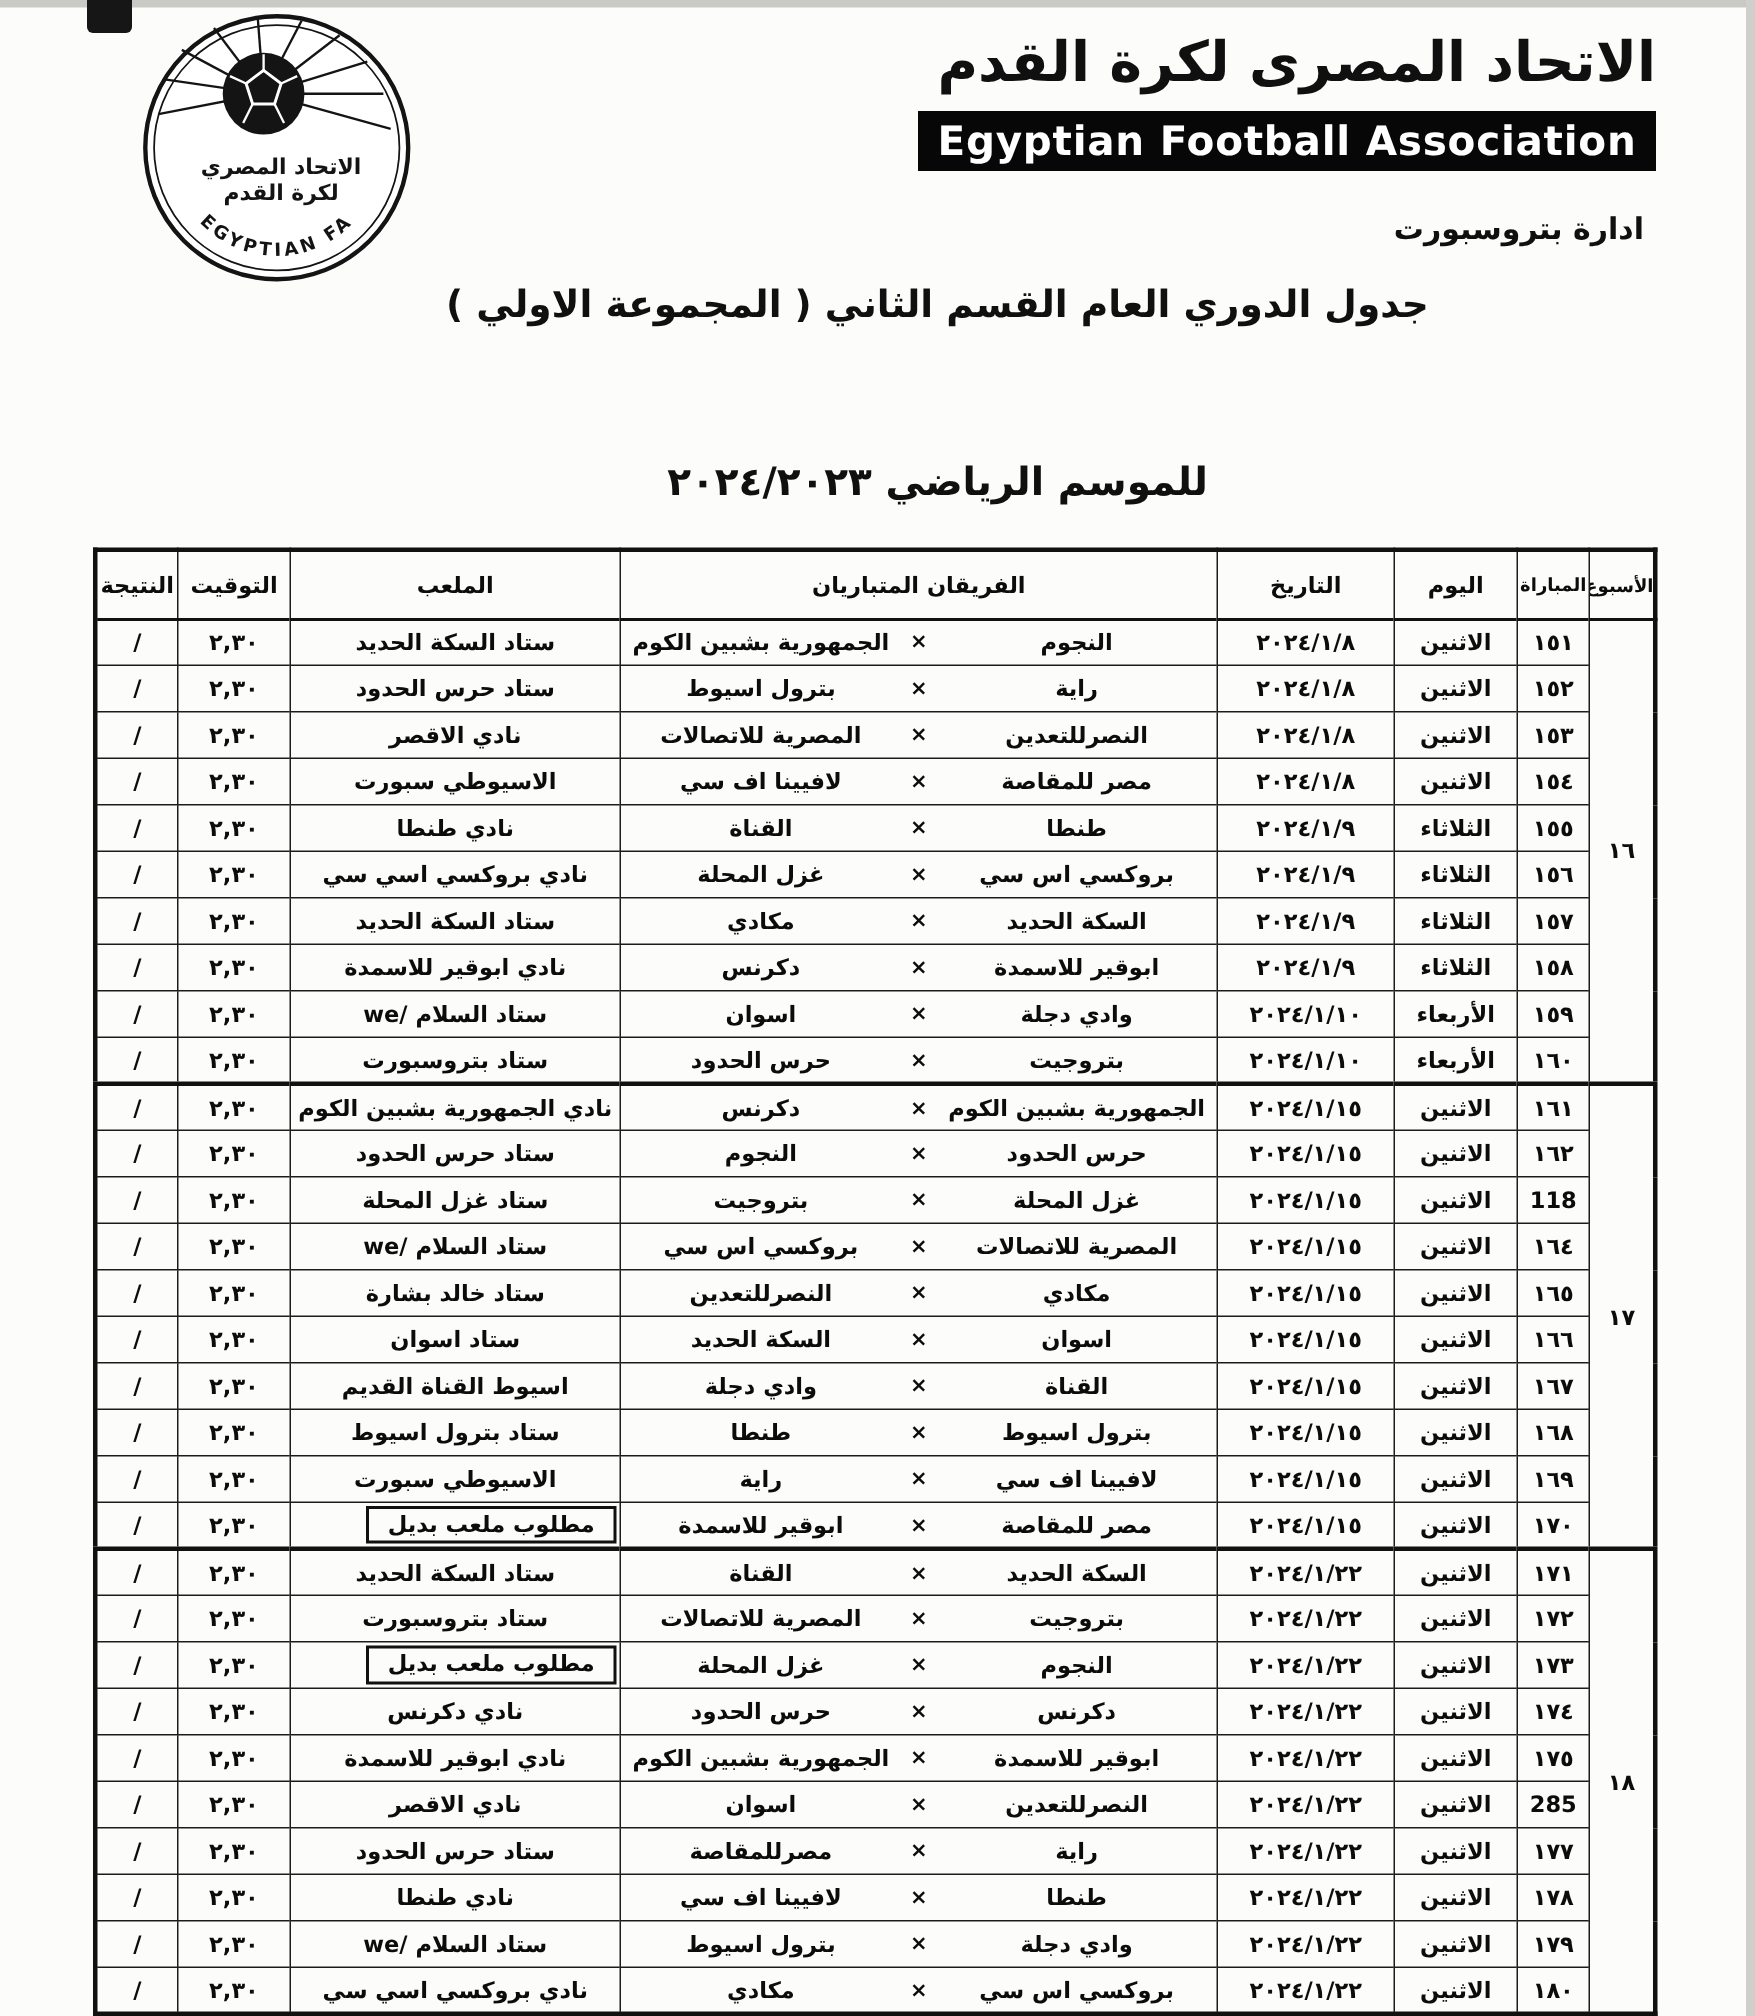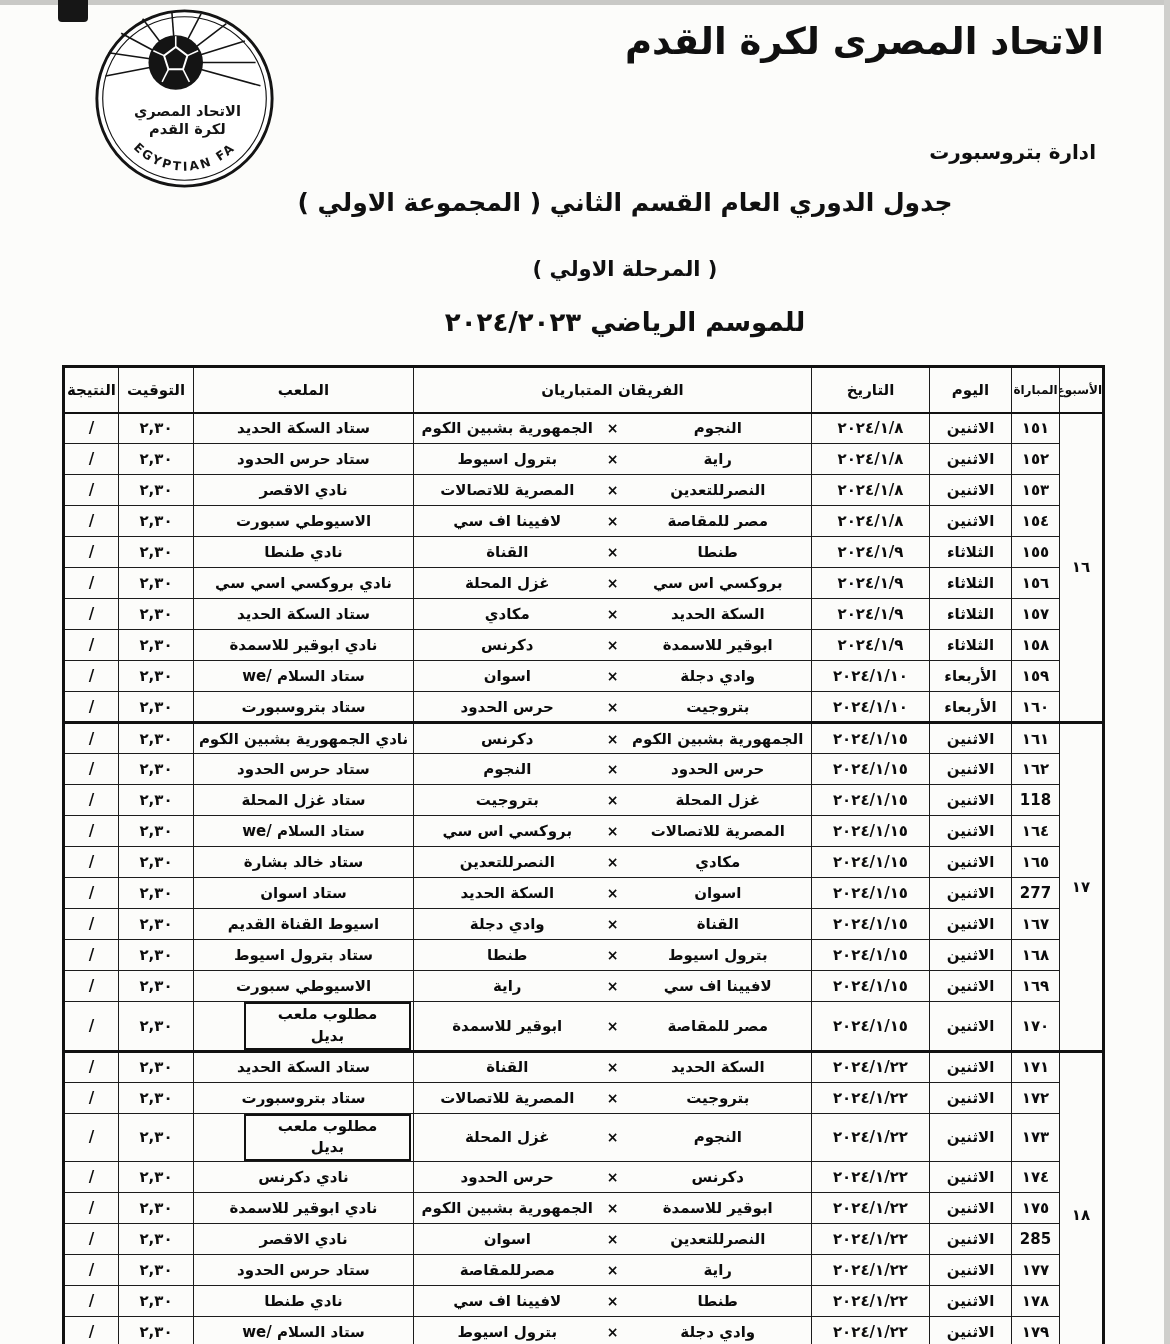--- a/index.html
+++ b/index.html
@@ -48,21 +48,21 @@
   }
   .schedule th { height:46px; font-size:15px; border-bottom:2.5px solid #111;margin-top:28px; }
   .schedule th.narrow { font-size:12px; padding:0; }
   .schedule td { height:31px; font-size:15px; }
   .week-cell { font-size:27px; }
   tr.group-start > td { border-top:3px solid #111; }
   .teams-wrap { display:flex; align-items:center; width:100%; direction:rtl; }
   .team { flex:1; text-align:center; white-space:nowrap; font-size:15px; }
   .vs { width:28px; text-align:center; font-size:14px; }
   .stadium-note {
-    display:inline-block; border:2.5px solid #111; padding:0 30px;
+    display:inline-block; border:2.5px solid #111; padding:0 12px;
     line-height:1.45; font-size:15px;margin-left:48px;
   }
 </style>
 </head>
 <body>
 
 <div class="page">
   <div class="edge-top"></div>
   <div class="edge-right"></div>
   <div class="scan-mark"></div>
@@ -95,23 +95,23 @@
       <text x="98" y="113" text-anchor="middle" font-size="15" font-weight="bold" fill="#141414">الاتحاد المصري</text>
       <text x="98" y="131" text-anchor="middle" font-size="15" font-weight="bold" fill="#141414">لكرة القدم</text>
       <path id="logo-arc" d="M30,128 A72,72 0 0 0 160,128" fill="none"></path>
       <text font-size="12.5" font-weight="bold" letter-spacing="2.5" fill="#141414">
         <textPath href="#logo-arc" startOffset="50%" text-anchor="middle">EGYPTIAN FA</textPath>
       </text>
     </svg>
   </div>
 
   <div class="org-ar">الاتحاد المصرى لكرة القدم</div>
+  <div class="org-en">Egyptian Football Association</div>
   <div class="dept">ادارة بتروسبورت</div>
   <div class="centered-line doc-title">جدول الدوري العام القسم الثاني ( المجموعة الاولي )</div>
-  <div class="centered-line stage">( المرحلة الاولي )</div>
   <div class="centered-line season">للموسم الرياضي ٢٠٢٤/٢٠٢٣</div>
 
   <table class="schedule" dir="rtl">
     <colgroup>
       <col style="width:44px">
         <col style="width:48px">
         <col style="width:82px">
         <col style="width:118px">
       <col style="width:398px">
         <col style="width:220px">
@@ -352,21 +352,21 @@
               <span class="team">مكادي</span>
               <span class="vs">×</span>
               <span class="team">النصرللتعدين</span>
             </div>
           </td>
           <td><span>ستاد خالد بشارة</span></td>
           <td>٢,٣٠</td>
           <td>/</td>
         </tr>
         <tr>
-          <td>277</td>
+          <td>١٦٦</td>
           <td>الاثنين</td>
           <td>٢٠٢٤/١/١٥</td>
           <td>
             <div class="teams-wrap">
               <span class="team">اسوان</span>
               <span class="vs">×</span>
               <span class="team">السكة الحديد</span>
             </div>
           </td>
           <td><span>ستاد اسوان</span></td>

